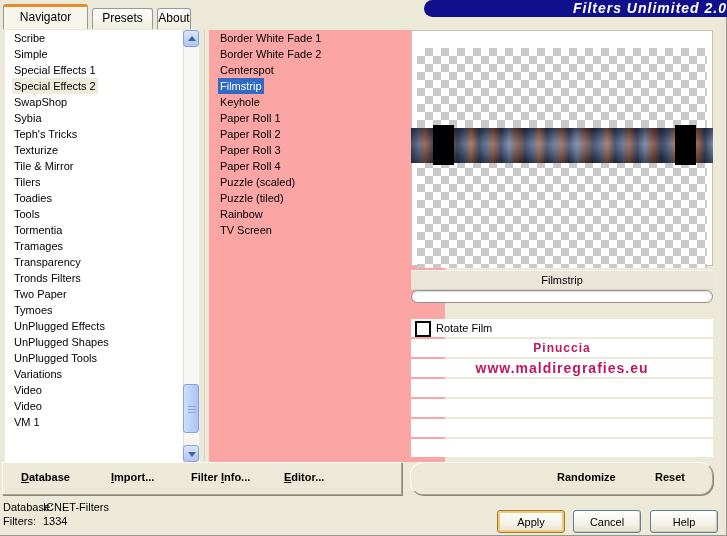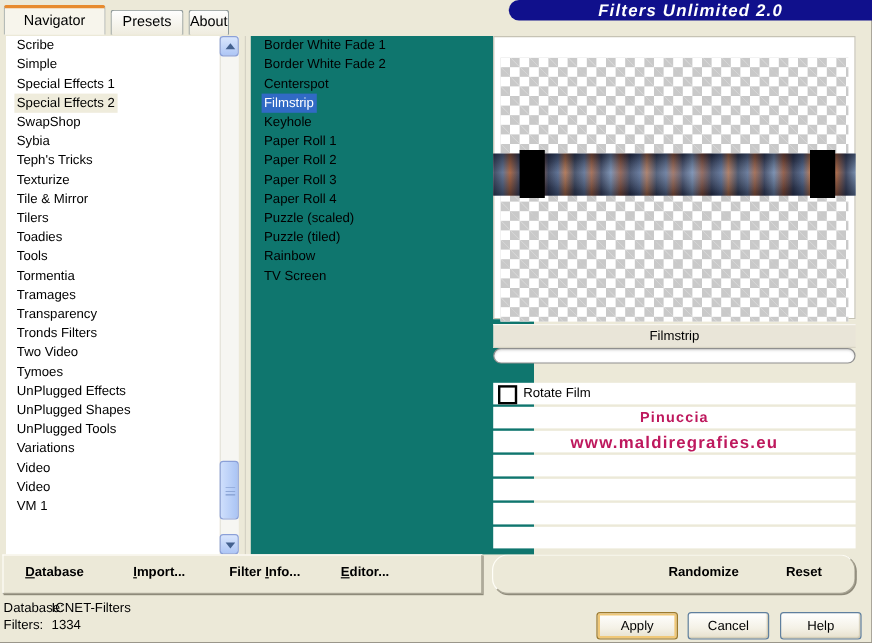--- a/index.html
+++ b/index.html
@@ -11,21 +11,21 @@
   
   .tab{position:absolute;box-sizing:border-box;border:1px solid #919b9c;border-bottom:none;
        border-radius:3px 3px 0 0;font-size:12px;color:#000;text-align:center;cursor:default;}
   .tab.active{left:3px;top:4px;width:85px;height:25px;background:#f7f5ec;border-top:3px solid #e78a2e;line-height:20px;z-index:3;}
   .tab.inactive{top:8px;height:21px;background:linear-gradient(180deg,#fefefe,#efecdf);line-height:19px;z-index:2;}
   .tab.presets{left:92px;width:61px;}
   .tab.about{left:157px;width:34px;}
   .title-pill{
     position:absolute;left:424px;top:0;width:303px;height:17px;background:#10108c;
     border-radius:9px 0 0 9px;color:#fff;font-weight:bold;font-style:italic;
-    font-size:14px;text-align:center;line-height:16px;letter-spacing:1px;
+    font-size:14px;text-align:right;line-height:16px;letter-spacing:1px;
   }
   
   .cat-list{position:absolute;left:5px;top:30px;width:178px;height:432px;background:#fff;overflow:hidden;}
   .list-row{height:16px;line-height:16px;font-size:11px;padding-left:7px;white-space:nowrap;}
   .list-row .item-label{display:inline-block;padding:0 2px;}
   .cat-list .item-label.selected{background:#efecdc;}
   
   .vscroll{position:absolute;left:183px;top:30px;width:16px;height:432px;background:#f6f6f2;
            box-shadow:inset 1px 0 0 #e3e1d6;}
   .sb-btn{position:absolute;left:0;width:16px;height:17px;box-sizing:border-box;
@@ -34,21 +34,21 @@
   .sb-btn.down{bottom:0;}
   .sb-arrow{position:absolute;left:4px;width:0;height:0;border-left:4px solid transparent;border-right:4px solid transparent;}
   .sb-btn.up .sb-arrow{top:5px;border-bottom:5px solid #44618f;}
   .sb-btn.down .sb-arrow{top:6px;border-top:5px solid #44618f;}
   .sb-thumb{position:absolute;left:0;top:354px;width:16px;height:49px;box-sizing:border-box;
             background:linear-gradient(90deg,#cfdffc,#aac4f4);border:1px solid #8ba0d8;border-radius:3px;}
   .sb-grip{position:absolute;left:4px;top:21px;width:8px;height:7px;
            background:repeating-linear-gradient(180deg,#8fa8d8 0 1px,transparent 1px 3px);}
   .list-divider{position:absolute;left:204px;top:30px;width:1px;height:432px;background:#d5d2c4;}
   
-  .filter-list{position:absolute;left:209px;top:30px;width:236px;height:432px;background:#0f766e;overflow:hidden;}
+  .filter-list{position:absolute;left:209px;top:30px;width:236px;height:432px;background:#fca5a5;overflow:hidden;}
   .filter-list .list-row{padding-left:9px;}
   .filter-list .item-label.selected{background:#316ac5;color:#fff;}
   
   .preview{position:absolute;left:411px;top:30px;width:302px;height:236px;background:#fff;
            box-shadow:inset 0 0 0 1px #c6c3b4;}
   .checkerboard{position:absolute;left:6px;top:18px;width:290px;height:238px;
     background-color:#fff;
     background-image:
       linear-gradient(45deg,#c9c9c9 25%,transparent 25%,transparent 75%,#c9c9c9 75%),
       linear-gradient(45deg,#c9c9c9 25%,transparent 25%,transparent 75%,#c9c9c9 75%);
@@ -118,21 +118,21 @@
       <div class="list-row"><span class="item-label">Teph's Tricks</span></div>
       <div class="list-row"><span class="item-label">Texturize</span></div>
       <div class="list-row"><span class="item-label">Tile &amp; Mirror</span></div>
       <div class="list-row"><span class="item-label">Tilers</span></div>
       <div class="list-row"><span class="item-label">Toadies</span></div>
       <div class="list-row"><span class="item-label">Tools</span></div>
       <div class="list-row"><span class="item-label">Tormentia</span></div>
       <div class="list-row"><span class="item-label">Tramages</span></div>
       <div class="list-row"><span class="item-label">Transparency</span></div>
       <div class="list-row"><span class="item-label">Tronds Filters</span></div>
-      <div class="list-row"><span class="item-label">Two Video</span></div>
+      <div class="list-row"><span class="item-label">Two Paper</span></div>
       <div class="list-row"><span class="item-label">Tymoes</span></div>
       <div class="list-row"><span class="item-label">UnPlugged Effects</span></div>
       <div class="list-row"><span class="item-label">UnPlugged Shapes</span></div>
       <div class="list-row"><span class="item-label">UnPlugged Tools</span></div>
       <div class="list-row"><span class="item-label">Variations</span></div>
       <div class="list-row"><span class="item-label">Video</span></div>
       <div class="list-row"><span class="item-label">Video</span></div>
       <div class="list-row"><span class="item-label">VM 1</span></div>
     </div>
 

